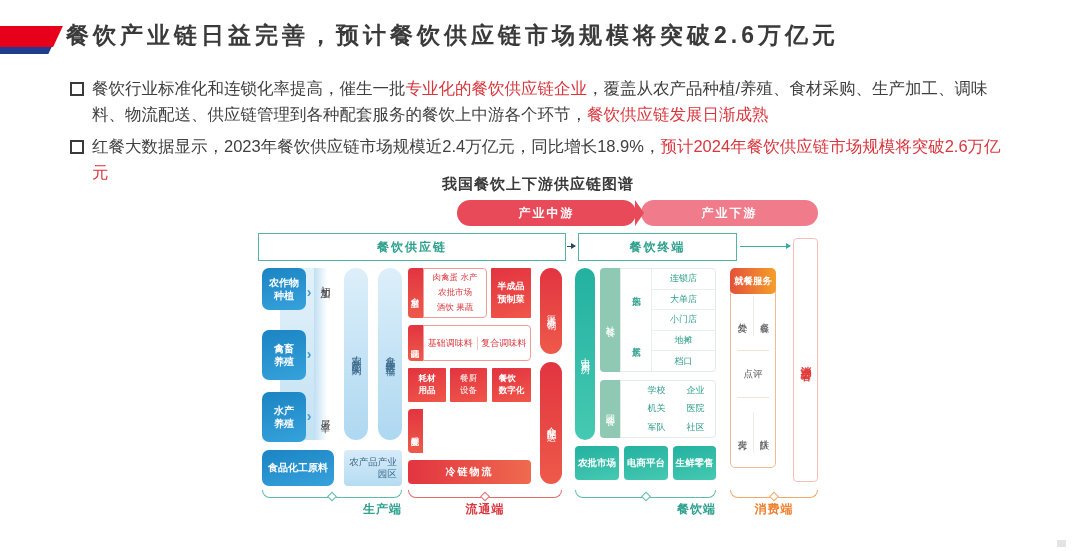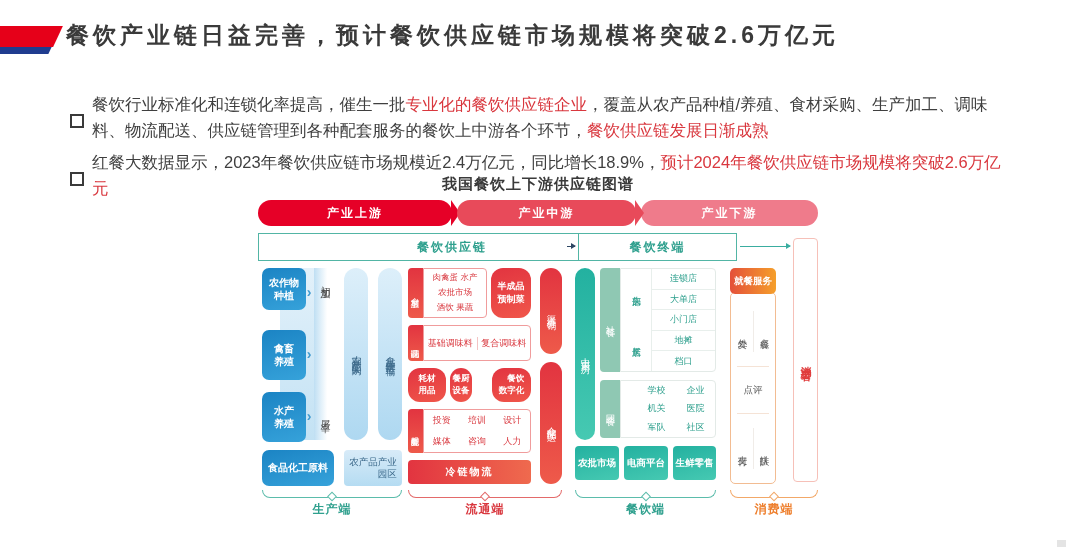--- a/index.html
+++ b/index.html
@@ -7,21 +7,21 @@
   .slide{position:relative;width:1080px;height:551px;background:#fff;overflow:hidden;}
   .pre{white-space:pre-line;}
   .vtext{writing-mode:vertical-rl;text-orientation:upright;letter-spacing:2px;}
   .flexc{display:flex;align-items:center;justify-content:center;}
 
   
   .flag-red{position:absolute;left:-8px;top:26px;width:66px;height:21px;background:#e60019;transform:skewX(-25deg);}
   .flag-blue{position:absolute;left:-10px;top:47px;width:60px;height:7px;background:#1f3c8f;transform:skewX(-25deg);}
   .slide-title{position:absolute;left:66px;top:20px;margin:0;font-size:23px;font-weight:bold;letter-spacing:4px;color:#3a3a3a;}
 
-  .bullet{position:absolute;left:70px;display:flex;align-items:center;margin-top:16px;}
+  .bullet{position:absolute;left:70px;display:flex;align-items:flex-start;}
   .bullet-sq{flex:none;width:10px;height:10px;border:2px solid #3a3a3a;margin:6px 8px 0 0;background:#fff;}
   .bullet-text{margin:0;width:910px;font-size:16.5px;line-height:1.55;color:#3f3f3f;}
   .red{color:#d9373e;}
 
   .diagram-title{position:absolute;left:258px;top:175px;width:560px;text-align:center;font-size:15px;font-weight:bold;color:#3a3a3a;letter-spacing:1px;}
 
   .diagram{position:absolute;left:258px;top:200px;width:560px;height:312px;}
 
   
   .chev{position:absolute;top:0;height:26px;border-radius:13px;color:#fff;font-size:12px;font-weight:bold;letter-spacing:2px;display:flex;align-items:center;justify-content:center;}
@@ -42,21 +42,21 @@
   .bluebox{position:absolute;left:4px;width:44px;background:linear-gradient(165deg,#1b84c4,#36a2da);color:#fff;font-size:10px;font-weight:bold;border-radius:7px;text-align:center;line-height:1.35;}
   .bchev{position:absolute;left:44px;width:14px;color:#3f9bd0;font-size:14px;font-weight:bold;text-align:center;}
   .strip{position:absolute;left:56px;top:68px;width:22px;height:172px;background:linear-gradient(90deg,#bfdff3,#ffffff 60%);display:flex;flex-direction:column;justify-content:space-between;align-items:center;padding:10px 0 24px;box-sizing:border-box;color:#4a4a4a;font-size:10px;}
   .lbar{position:absolute;top:68px;width:24px;height:172px;border-radius:12px;background:linear-gradient(180deg,#ddeffa,#aed8f1);color:#3e6b8c;font-size:10px;display:flex;align-items:center;justify-content:center;}
   .park{position:absolute;left:86px;top:250px;width:58px;height:36px;border-radius:4px;background:linear-gradient(180deg,#d8ebf8,#b5dcf2);color:#3e6b8c;font-size:9.5px;text-align:right;line-height:1.3;display:flex;align-items:center;justify-content:center;}
 
   
   .rtab{position:absolute;width:15px;background:linear-gradient(180deg,#e23440,#ee5a4a);border-radius:4px 0 0 4px;color:#fff;font-size:8.5px;display:flex;align-items:center;justify-content:center;}
   .rtab .vtext{letter-spacing:1px;}
   .rline{border:1px solid #f09c9c;border-radius:0 4px 4px 0;background:#fff;color:#d9373e;box-sizing:border-box;align-items:center;}
-  .rsolid{background:linear-gradient(165deg,#e23440,#f0564a);border-radius:12px;color:#fff;text-align:right;}
+  .rsolid{background:linear-gradient(165deg,#e23440,#f0564a);border-radius:1px;color:#fff;text-align:left;}
   .foodbox{position:absolute;left:165px;top:68px;width:64px;height:50px;font-size:8.5px;display:flex;flex-direction:column;justify-content:space-evenly;text-align:center;}
   .seasonbox{position:absolute;left:165px;top:125px;width:108px;height:36px;font-size:9px;display:flex;}
   .seasonbox div{flex:1;display:flex;align-items:center;justify-content:center;}
   .seasonbox div:first-child{border-right:1px solid #f3c4c4;}
   .supportbox{position:absolute;left:165px;top:209px;width:108px;height:44px;font-size:9px;display:grid;grid-template-columns:1fr 1fr 1fr;align-items:center;justify-items:center;}
   .rvbar{position:absolute;left:282px;width:22px;border-radius:11px;background:linear-gradient(180deg,#e23440,#ee5a4a);color:#fff;font-size:9.5px;display:flex;align-items:center;justify-content:center;}
   .cold{position:absolute;left:150px;top:260px;width:123px;height:24px;background:linear-gradient(90deg,#e23440,#ef6a4e);border-radius:4px;color:#fff;font-size:10px;font-weight:bold;letter-spacing:2px;display:flex;align-items:center;justify-content:center;}
 
   
   .kitchen{position:absolute;left:317px;top:68px;width:20px;height:172px;border-radius:10px;background:linear-gradient(180deg,#23b1a0,#46c9b2);color:#fff;font-size:9.5px;display:flex;align-items:center;justify-content:center;}
@@ -66,36 +66,36 @@
   .social-left{width:30px;border-right:1px solid #e8efec;display:flex;flex-direction:column;}
   .social-left div{display:flex;align-items:center;justify-content:center;}
   .social-right{flex:1;display:flex;flex-direction:column;}
   .social-right div{flex:1;display:flex;align-items:center;justify-content:center;border-bottom:1px solid #e8efec;}
   .social-right div:last-child{border-bottom:none;}
   .group-box{display:grid;grid-template-columns:1fr 1fr;align-items:center;justify-items:center;padding-left:16px;}
   .tgreen{position:absolute;top:246px;height:34px;border-radius:4px;background:linear-gradient(165deg,#23b1a0,#46c9b2);color:#fff;font-size:9.5px;font-weight:bold;display:flex;align-items:center;justify-content:center;}
 
   
   .dine-hdr{position:absolute;left:472px;top:68px;width:46px;height:26px;background:linear-gradient(90deg,#e4503a,#f59f2b);border-radius:5px;color:#fff;font-size:9.5px;font-weight:bold;display:flex;align-items:center;justify-content:center;z-index:2;}
-  .dine-box{position:absolute;left:472px;top:92px;width:46px;height:192px;border:1px solid #f2bc92;border-radius:5px;background:#fff;box-sizing:border-box;display:flex;flex-direction:column;color:#565656;font-size:9.5px;padding-top:4px;}
+  .dine-box{position:absolute;left:472px;top:76px;width:46px;height:192px;border:1px solid #f2bc92;border-radius:5px;background:#fff;box-sizing:border-box;display:flex;flex-direction:column;color:#565656;font-size:9.5px;padding-top:4px;}
   .dine-sec{flex:3;display:flex;align-items:center;justify-content:center;gap:4px;}
   .dine-sec .vtext{letter-spacing:1px;}
   .dine-div{height:1px;background:#f5e3d6;margin:0 6px;}
   .dine-vdiv{width:1px;height:60%;background:#f0ece8;}
   .dine-mid{flex:2;display:flex;align-items:center;justify-content:center;}
 
   .consumer{position:absolute;left:535px;top:38px;width:25px;height:244px;border:1px solid #f6c0b8;border-radius:4px;background:#fff;color:#e03c3c;font-size:11px;font-weight:bold;display:flex;align-items:center;justify-content:center;box-sizing:border-box;}
 
   
   .leg{position:absolute;top:290px;}
   .leg-line{height:7px;border:1px solid;border-top:none;border-radius:0 0 8px 8px;position:relative;}
   .leg-diamond{position:absolute;left:50%;bottom:-3px;width:5px;height:5px;background:#fff;border:1px solid;transform:translateX(-50%) rotate(45deg);}
   .leg-label{margin-top:3px;text-align:center;font-weight:bold;font-size:12px;letter-spacing:1px;}
   .leg-teal .leg-line,.leg-teal .leg-diamond{border-color:#5bbcab;}
-  .leg-teal .leg-label{color:#2fa08e;}
+  .leg-teal .leg-label{color:#2fa08e;text-align:right;}
   .leg-red .leg-line,.leg-red .leg-diamond{border-color:#e36a6a;}
   .leg-red .leg-label{color:#d9373e;}
   .leg-orange .leg-line,.leg-orange .leg-diamond{border-color:#f2a868;}
   .leg-orange .leg-label{color:#ee7f2d;}
 
   .source{position:absolute;left:95px;top:529px;font-size:10.5px;color:#8a8a8a;letter-spacing:1px;}
   .page-mark{position:absolute;right:14px;bottom:4px;width:9px;height:7px;background:#d9d9d9;opacity:.7;}
 </style>
 </head>
 <body>
@@ -113,25 +113,24 @@
 
   <div class="bullet" style="top:134px;">
     <span class="bullet-sq"></span>
     <p class="bullet-text"><span>红餐大数据显示，2023年餐饮供应链市场规模近2.4万亿元，同比增长18.9%，</span><span class="red">预计2024年餐饮供应链市场规模将突破2.6万亿元</span></p>
   </div>
 
   <div class="diagram-title">我国餐饮上下游供应链图谱</div>
 
   <div class="diagram">
 
-    <div class="chev chev1" style="left:0;width:194px;">产业上游</div>
     <div class="chev chev3" style="left:383px;width:177px;">产业下游</div>
     <div class="chev chev2" style="left:199px;width:179px;">产业中游</div>
 
-    <div class="hdr-box" style="left:0;width:306px;padding-left:40px;">餐饮供应链</div>
+    <div class="hdr-box" style="left:0;width:306px;">餐饮供应链</div>
     <div class="harrow harrow1" style="left:309px;top:46px;width:8px;"></div>
     <div class="hdr-box" style="left:320px;width:157px;">餐饮终端</div>
     <div class="harrow harrow2" style="left:482px;top:46px;width:50px;"></div>
 
     <div class="lane"></div>
     <div class="bluebox flexc pre" style="top:68px;height:42px;">农作物
 种植</div>
     <div class="bchev" style="top:84px;">›</div>
     <div class="bluebox flexc pre" style="top:130px;height:50px;">禽畜
 养殖</div>
@@ -167,36 +166,28 @@
     <div class="rtab" style="left:150px;top:125px;height:36px;">
         <span class="vtext" style="letter-spacing:0;">调味品</span>
       </div>
     <div class="seasonbox rline">
       <div>基础调味料</div>
       <div>复合调味料</div>
     </div>
 
     <div class="rsolid flexc pre" style="position:absolute;left:150px;top:168px;width:38px;height:34px;font-size:8.5px;font-weight:bold;line-height:1.4;">耗材
 用品</div>
-    <div class="rsolid flexc pre" style="position:absolute;left:192px;top:168px;width:22px;height:34px;font-size:8.5px;font-weight:bold;line-height:1.4;">餐厨
+    <div class="rsolid flexc pre" style="position:absolute;left:192px;top:168px;width:37px;height:34px;font-size:8.5px;font-weight:normal;line-height:1.4;">餐厨
 设备</div>
     <div class="rsolid flexc pre" style="position:absolute;left:234px;top:168px;width:39px;height:34px;font-size:8.5px;font-weight:bold;line-height:1.4;">餐饮
 数字化</div>
 
     <div class="rtab" style="left:150px;top:209px;height:44px;">
         <span class="vtext" style="letter-spacing:0;">配套服务</span>
       </div>
-    <div class="supportbox rline">
-      <span>投资</span>
-      <span>培训</span>
-      <span>设计</span>
-      <span>媒体</span>
-      <span>咨询</span>
-      <span>人力</span>
-    </div>
 
     <div class="cold">冷链物流</div>
 
     <div class="rvbar" style="top:68px;height:86px;">
         <span class="vtext">渠道分销</span>
       </div>
     <div class="rvbar" style="top:162px;height:122px;">
         <span class="vtext">仓储配送</span>
       </div>
 

